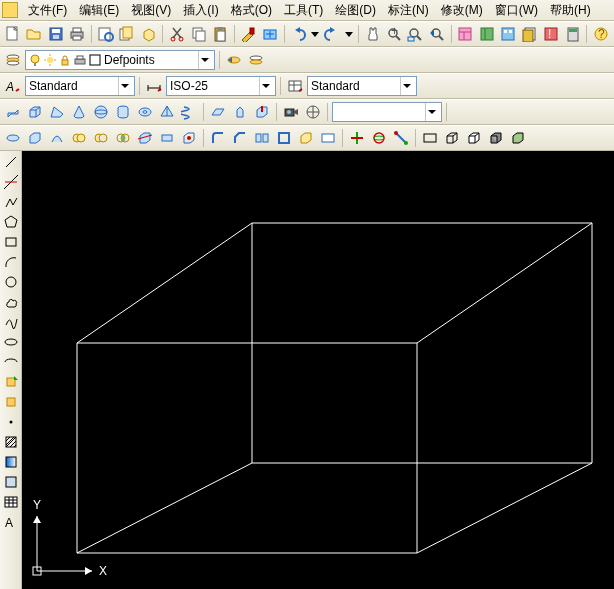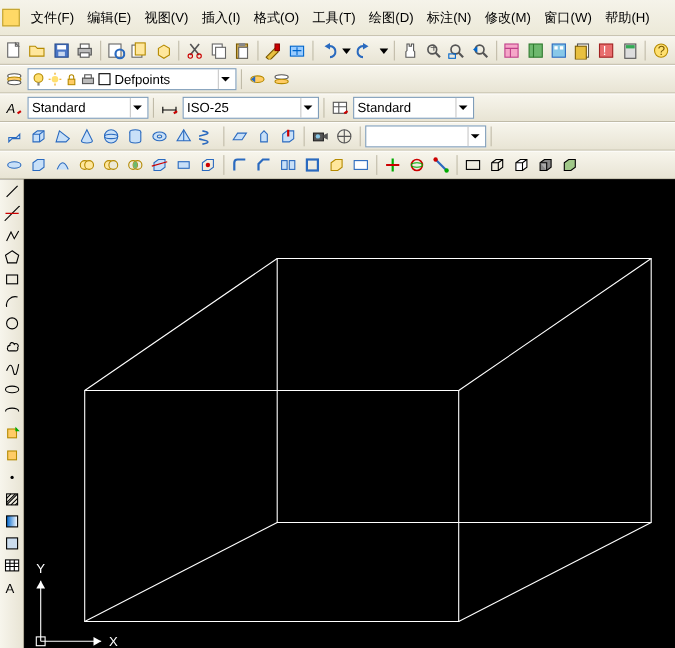--- a/index.html
+++ b/index.html
@@ -1,17 +1,17 @@
 <!DOCTYPE html>
 <html><head>
 <meta charset="utf-8">
 <style>
 *{box-sizing:border-box;margin:0;padding:0;font-family:SimSun,Arial,sans-serif;font-size:12px;user-select:none}
 body{width:614px;height:589px;background:#ece9d8;overflow:hidden}
-.menubar{height:21px;background:linear-gradient(#f5f3ea,#ece9d8);display:flex;align-items:center;padding:16px 2px;border-bottom:1px solid #c0bba8}
+.menubar{height:21px;background:linear-gradient(#f5f3ea,#ece9d8);display:flex;align-items:center;padding:4px 2px;border-bottom:1px solid #c0bba8}
 .menubar .appicon{width:16px;height:16px;background:#ffd966;border:1px solid #bfa030;margin-right:4px}
 .menubar .mi{padding:2px 6px;white-space:nowrap;cursor:default}
 .tb{height:26px;background:linear-gradient(#f7f5ec,#e8e4d4);display:flex;align-items:center;padding:1px 3px;gap:2px;border-top:1px solid #fff;border-bottom:1px solid #c0bba8}
 .tb .btn{width:20px;height:20px;display:flex;align-items:center;justify-content:center;border:1px solid transparent;cursor:pointer}
 .tb .sep{width:1px;height:18px;background:#c0bba8;margin:0 2px}
 .tb .drop{height:20px;background:#fff;border:1px solid #7f9db9;display:flex;align-items:center;padding:0 3px;gap:3px}
 .tb .drop .arr{width:13px;height:18px;border-left:1px solid #c8c8c8;display:flex;align-items:center;justify-content:center}
 .tb .drop .arr::after{content:"";border-left:4px solid transparent;border-right:4px solid transparent;border-top:4px solid #000}
 svg{display:block}
 .workrow{display:flex;height:calc(100% - 21px - 26px*5);background:#000}
@@ -277,21 +277,21 @@
   </div>
   <div class="sep"></div>
   <div class="btn">
       <svg width="16" height="16">
         <line x1="2" y1="10" x2="14" y2="10" stroke="#000"></line>
         <line x1="2" y1="7" x2="2" y2="13" stroke="#000"></line>
         <line x1="14" y1="7" x2="14" y2="13" stroke="#000"></line>
         <path d="M12 13l3-2" stroke="#c00" stroke-width="2"></path>
       </svg>
     </div>
-  <div class="drop" style="width:124px">
+  <div class="drop" style="width:110px">
     <span style="flex:1">ISO-25</span>
     <div class="arr"></div>
   </div>
   <div class="sep"></div>
   <div class="btn">
       <svg width="16" height="16">
         <rect x="2" y="3" width="12" height="10" fill="#fff" stroke="#555"></rect>
         <line x1="2" y1="7" x2="14" y2="7" stroke="#555"></line>
         <line x1="7" y1="3" x2="7" y2="13" stroke="#555"></line>
         <path d="M12 13l3-2" stroke="#c00" stroke-width="2"></path>

